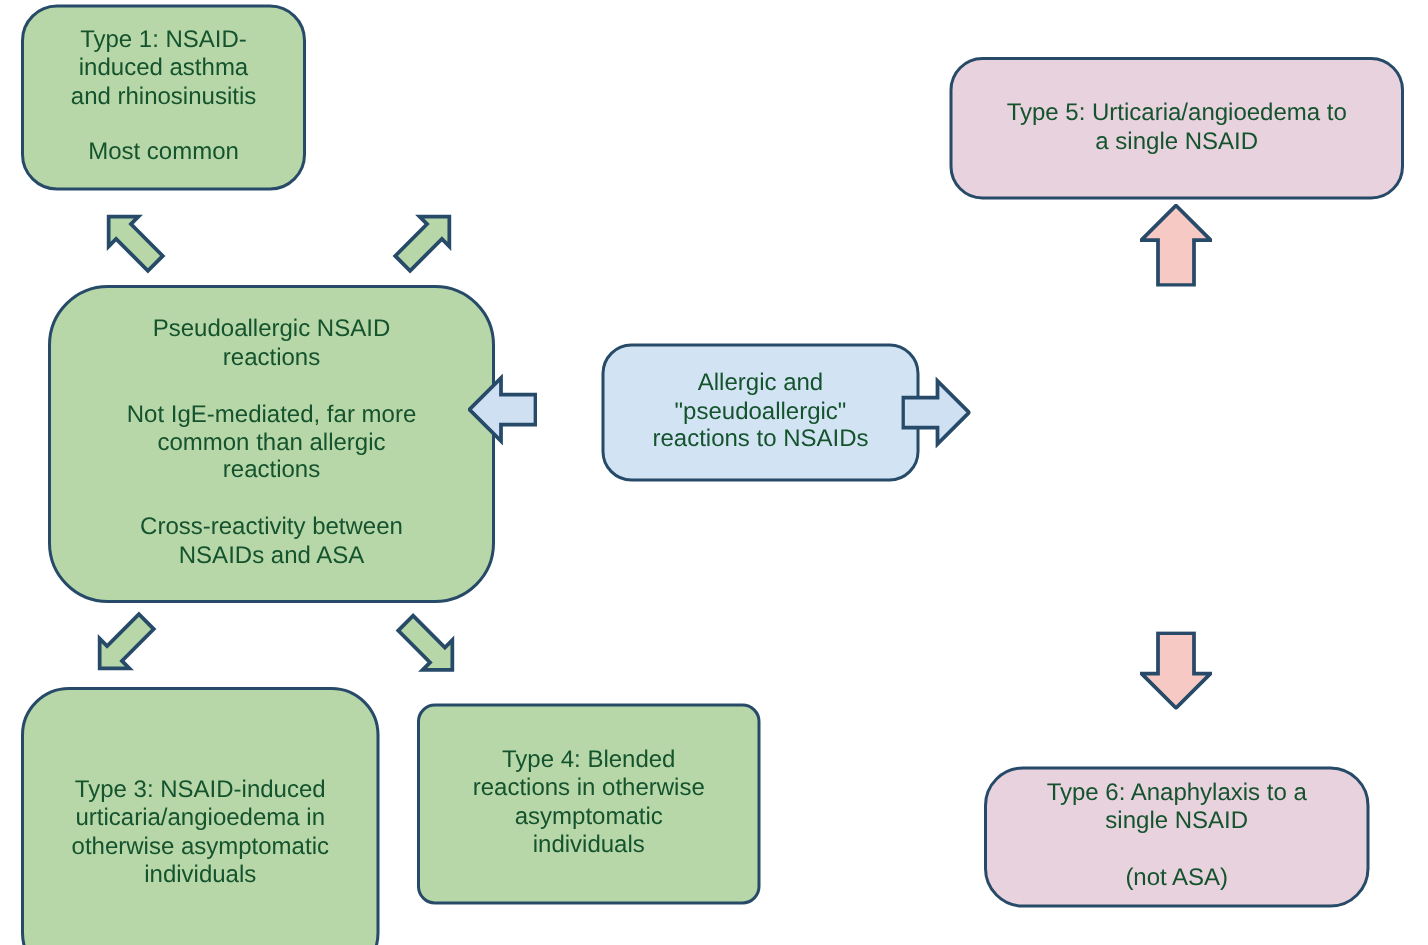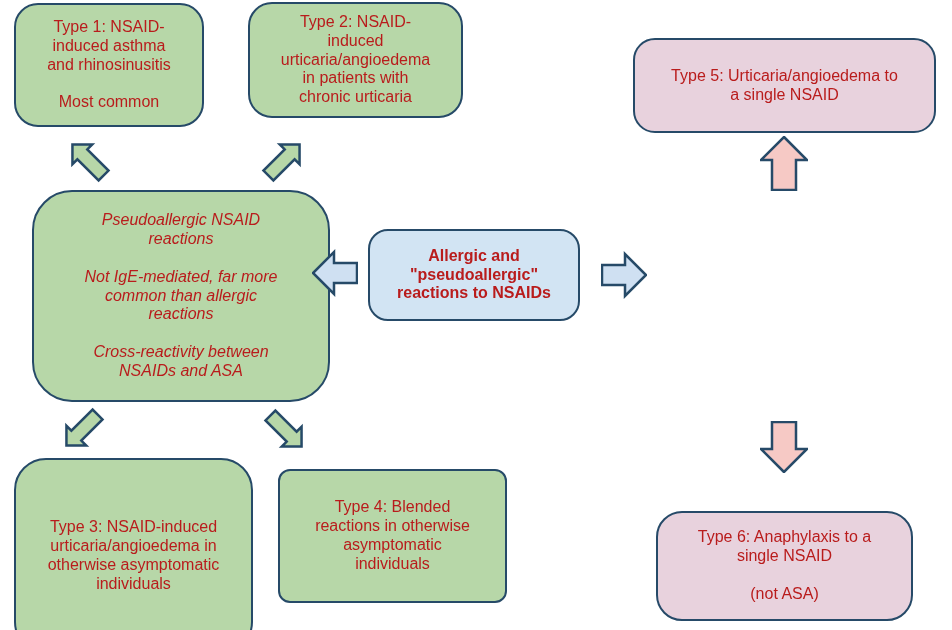--- a/index.html
+++ b/index.html
@@ -19,50 +19,45 @@
     background:var(--bg);
     overflow:hidden;
   }
   .node{
     position:absolute;
     box-sizing:border-box;
     border:2px solid var(--border);
     display:flex;align-items:center;justify-content:center;
     text-align:center;
     white-space:pre-line;
-    font-size:16px;line-height:1.18;color:#b91c1c;
+    font-size:16px;line-height:1.18;color:#14532d;
     padding:4px 6px;
   }
   .node.green{background:var(--green);}
   .node.pink{background:var(--pink-box);margin-top:15px;}
-  .node.blue{background:var(--blue-box);font-weight:bold;}
+  .node.blue{background:var(--blue-box);font-weight:normal;margin-left:33px;}
   .arrow{position:absolute;}
   .arrow polygon{stroke:var(--border);stroke-width:2.5;stroke-linejoin:miter;}
   .arrow.green polygon{fill:var(--green);}
   .arrow.blue polygon{fill:var(--blue-arrow);}
   .arrow.pink polygon{fill:var(--pink-arrow);}
 </style>
 </head>
 <body>
 
 <div id="canvas">
 
   <div class="node green" style="left:14px;top:3px;width:190px;height:124px;border-radius:24px;">Type 1: NSAID-
 induced asthma
 and rhinosinusitis
 
 Most common</div>
 
-  <div class="node green" style="left:248px;top:2px;width:215px;height:116px;border-radius:24px;">Type 2: NSAID-
-induced
-urticaria/angioedema
-in patients with
-chronic urticaria</div>
 
-  <div class="node green" style="left:32px;top:190px;width:298px;height:212px;border-radius:40px;font-style:italic;">Pseudoallergic NSAID
+  <div class="node green" style="left:32px;top:190px;width:298px;height:212px;border-radius:40px;">Pseudoallergic NSAID
 reactions
 
 Not IgE-mediated, far more
 common than allergic
 reactions
 
 Cross-reactivity between
 NSAIDs and ASA</div>
 
   <div class="node green" style="left:14px;top:458px;width:239px;height:196px;border-radius:32px;">Type 3: NSAID-induced
@@ -76,21 +71,21 @@
 individuals</div>
 
   <div class="node blue" style="left:368px;top:229px;width:212px;height:92px;border-radius:20px;">Allergic and
 "pseudoallergic"
 reactions to NSAIDs</div>
 
 
   <div class="node pink" style="left:633px;top:23px;width:303px;height:95px;border-radius:22px;">Type 5: Urticaria/angioedema to
 a single NSAID</div>
 
-  <div class="node pink" style="left:656px;top:496px;width:257px;height:110px;border-radius:26px;">Type 6: Anaphylaxis to a
+  <div class="node pink" style="left:656px;top:496px;width:257px;height:94px;border-radius:26px;">Type 6: Anaphylaxis to a
 single NSAID
 
 (not ASA)</div>
 
   <svg class="arrow green" style="left:58px;top:130px;" width="60" height="60" viewBox="0 0 60 60">
     <polygon points="30,8 44,22 37,22 37,52 23,52 23,22 16,22" transform="rotate(-45 30 30)"></polygon>
   </svg>
 
   <svg class="arrow green" style="left:254px;top:130px;" width="60" height="60" viewBox="0 0 60 60">
     <polygon points="30,8 44,22 37,22 37,52 23,52 23,22 16,22" transform="rotate(45 30 30)"></polygon>

